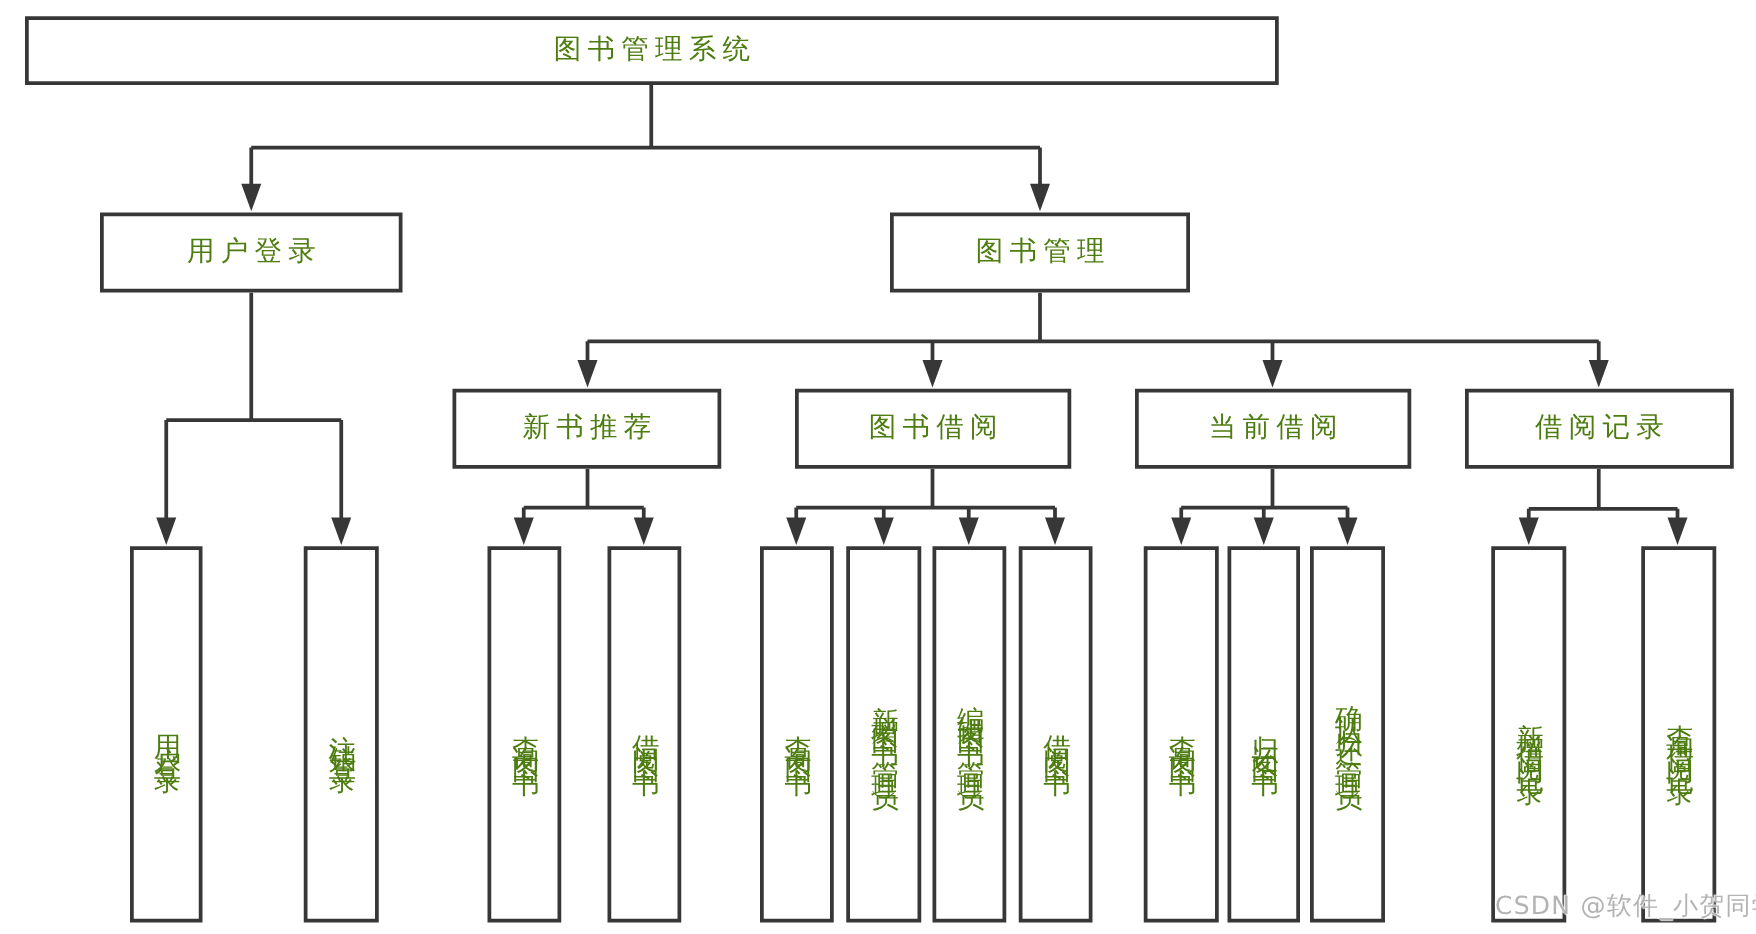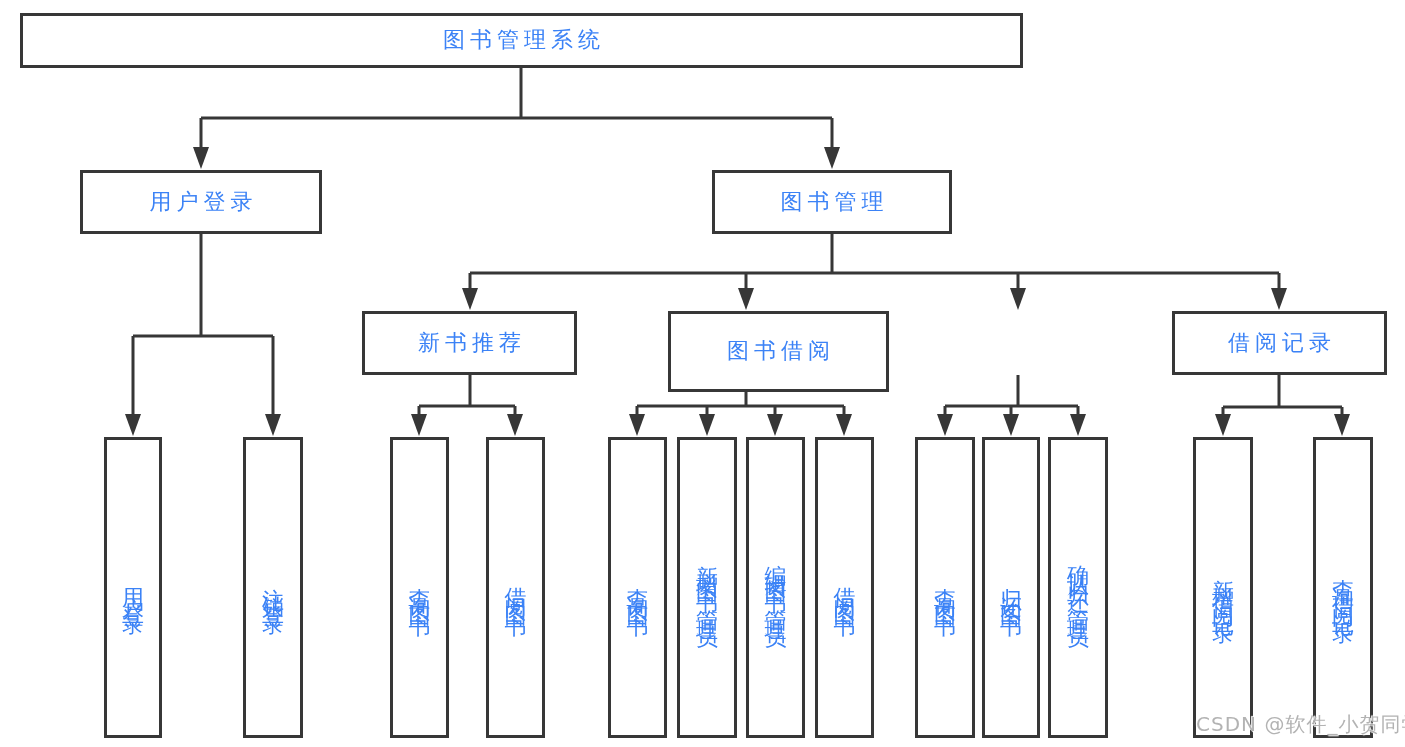--- a/index.html
+++ b/index.html
@@ -18,21 +18,21 @@
     pointer-events: none;
   }
   .box {
     position: absolute;
     box-sizing: border-box;
     background: #ffffff;
     border: 3px solid #373737;
     display: flex;
     align-items: center;
     justify-content: center;
-    color: #3b82f6;
+    color: #4d7c0f;
   }
   .h-box .lbl {
     font-size: 22px;
     letter-spacing: 5px;
     text-indent: 5px;
     white-space: nowrap;
     line-height: 1.2;
   }
   .v-box .lbl {
     writing-mode: vertical-rl;
@@ -89,22 +89,25 @@
   <div class="box h-box" style="left:80px;top:170px;width:242px;height:64px">
     <span class="lbl">用户登录</span>
   </div>
   <div class="box h-box" style="left:362px;top:311px;width:215px;height:64px">
     <span class="lbl">新书推荐</span>
   </div>
 
   <div class="box h-box" style="left:712px;top:170px;width:240px;height:64px">
     <span class="lbl">图书管理</span>
   </div>
-  <div class="box h-box" style="left:668px;top:311px;width:221px;height:81px">
+  <div class="box h-box" style="left:636px;top:311px;width:221px;height:64px">
     <span class="lbl">图书借阅</span>
+  </div>
+  <div class="box h-box" style="left:908px;top:311px;width:221px;height:64px">
+    <span class="lbl">当前借阅</span>
   </div>
   <div class="box h-box" style="left:1172px;top:311px;width:215px;height:64px">
     <span class="lbl">借阅记录</span>
   </div>
 
   <div class="box v-box" style="left:104px;top:437px;width:58px;height:301px">
     <span class="lbl">用户登录</span>
   </div>
   <div class="box v-box" style="left:243px;top:437px;width:60px;height:301px">
     <span class="lbl">注销登录</span>

